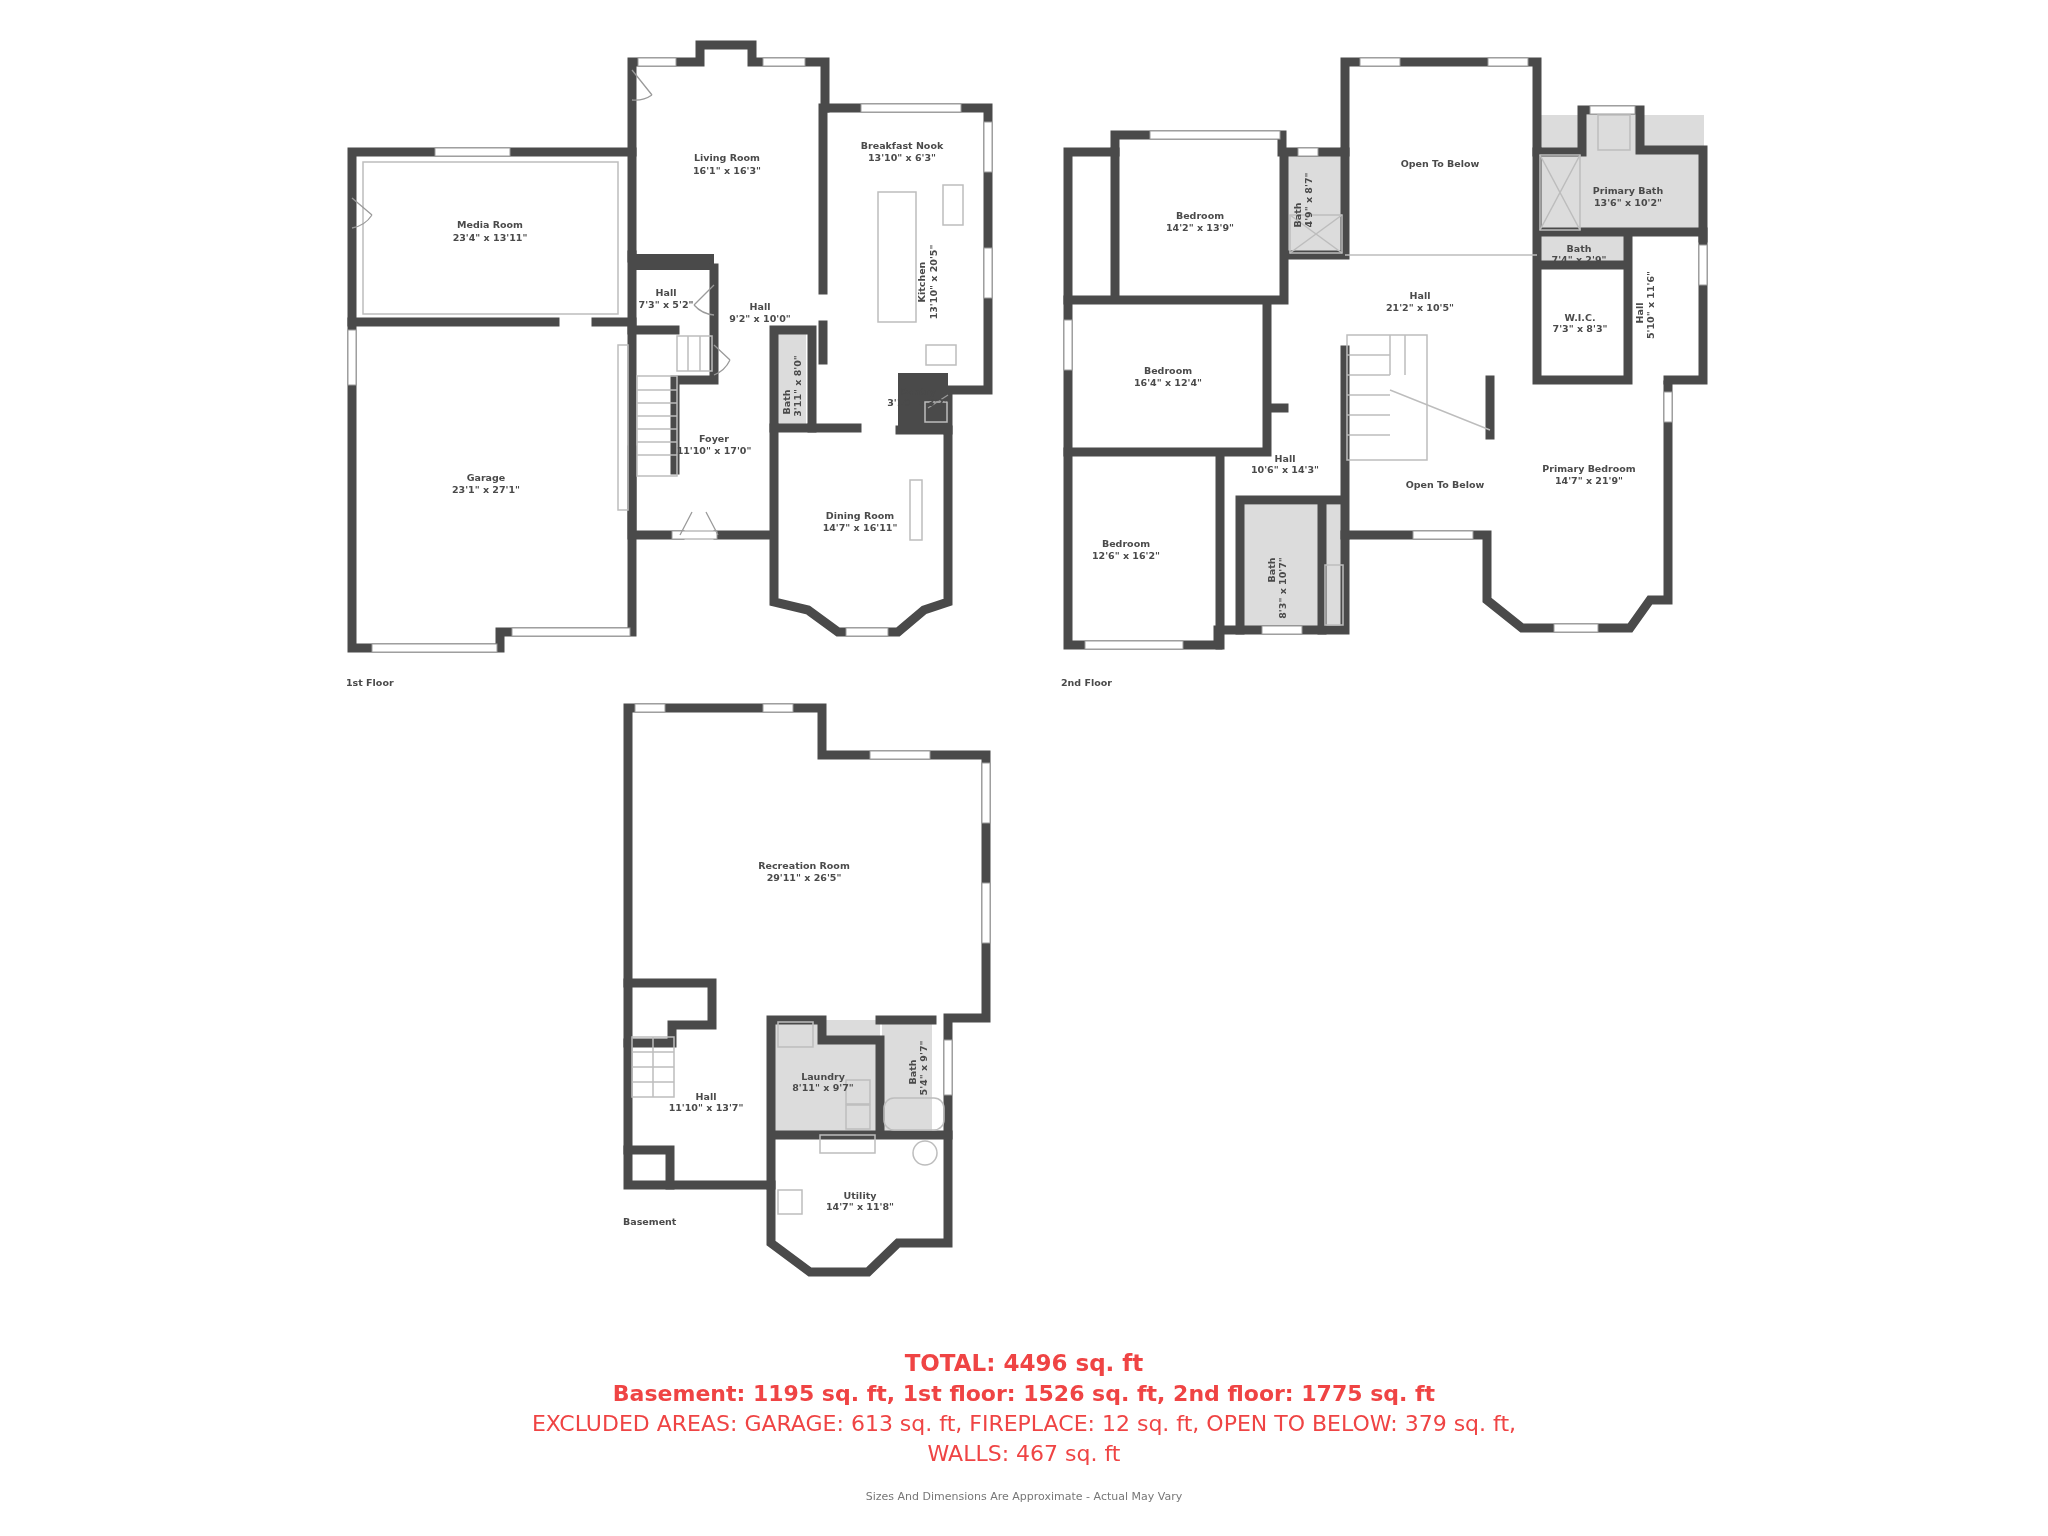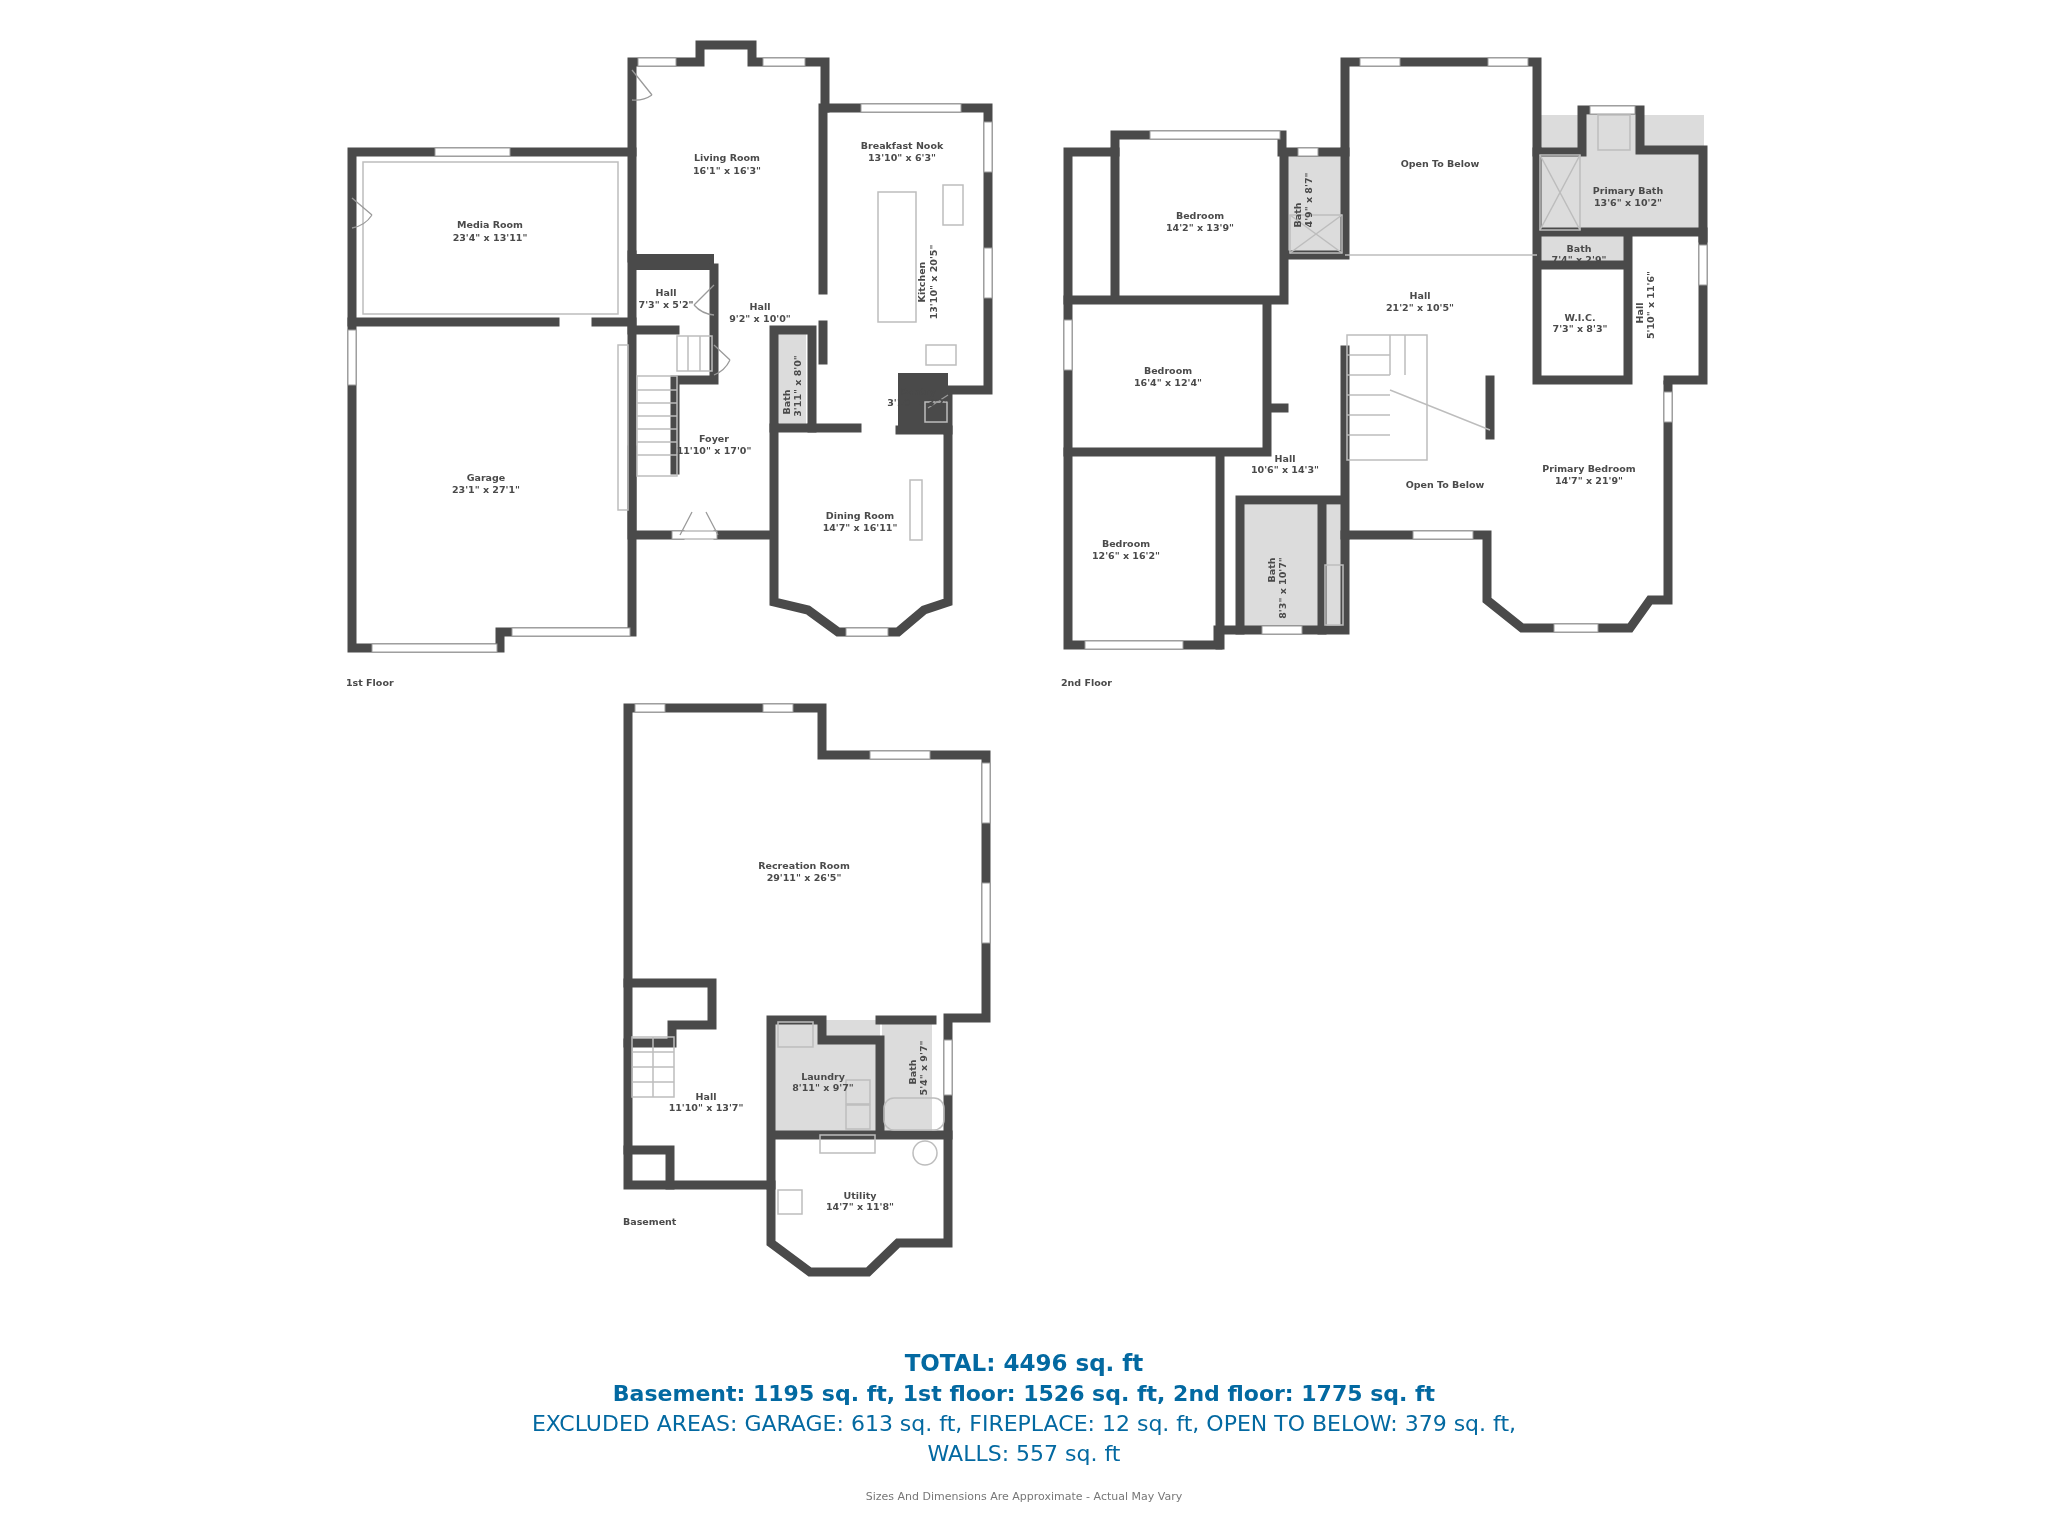--- a/index.html
+++ b/index.html
@@ -7,21 +7,21 @@
   #plan{position:absolute;left:0;top:0;width:2048px;height:1536px;}
   .wall{fill:#4a4a4a;}
   .wl{stroke:#4a4a4a;stroke-width:9;fill:none;stroke-linecap:square;stroke-linejoin:miter;}
   .thin{stroke:#bdbdbd;stroke-width:1.5;fill:none;}
   .win{fill:#ffffff;stroke:#9a9a9a;stroke-width:1;}
   .wet{fill:#dcdcdc;}
   .door{stroke:#9a9a9a;stroke-width:1.3;fill:none;}
   .rname{font-family:"DejaVu Sans",sans-serif;font-weight:bold;font-size:9.5px;fill:#4a4a4a;text-anchor:middle;}
   .rdim{font-family:"DejaVu Sans",sans-serif;font-weight:bold;font-size:9.5px;fill:#4a4a4a;text-anchor:middle;}
   .flabel{font-family:"DejaVu Sans",sans-serif;font-weight:bold;font-size:9.5px;fill:#4a4a4a;}
-  .footer{position:absolute;left:0;width:2048px;text-align:center;color:#0369a1;font-family:"DejaVu Sans",sans-serif;}
+  .footer{position:absolute;left:0;width:2048px;text-align:center;color:#ef4444;font-family:"DejaVu Sans",sans-serif;}
   .total{top:1350px;font-size:23px;font-weight:bold;}
   .line{font-size:22px;}
   .l1{top:1381px;font-weight:bold;}
   .l2{top:1411px;}
   .l3{top:1441px;}
   .disc{top:1490px;font-size:11px;color:#777;}
 </style>
 </head>
 <body>
 
@@ -225,14 +225,14 @@
     <text class="rdim" x="706" y="1111">11'10" x 13'7"</text>
     <text class="rname" x="860" y="1199">Utility</text>
     <text class="rdim" x="860" y="1210">14'7" x 11'8"</text>
     <text class="flabel" x="623" y="1225">Basement</text>
   </g>
 </svg>
 
 <div class="footer total">TOTAL: 4496 sq. ft</div>
 <div class="footer line l1">Basement: 1195 sq. ft, 1st floor: 1526 sq. ft, 2nd floor: 1775 sq. ft</div>
 <div class="footer line l2">EXCLUDED AREAS: GARAGE: 613 sq. ft, FIREPLACE: 12 sq. ft, OPEN TO BELOW: 379 sq. ft,</div>
-<div class="footer line l3">WALLS: 557 sq. ft</div>
+<div class="footer line l3">WALLS: 467 sq. ft</div>
 <div class="footer disc">Sizes And Dimensions Are Approximate - Actual May Vary</div>
 
 </body></html>

